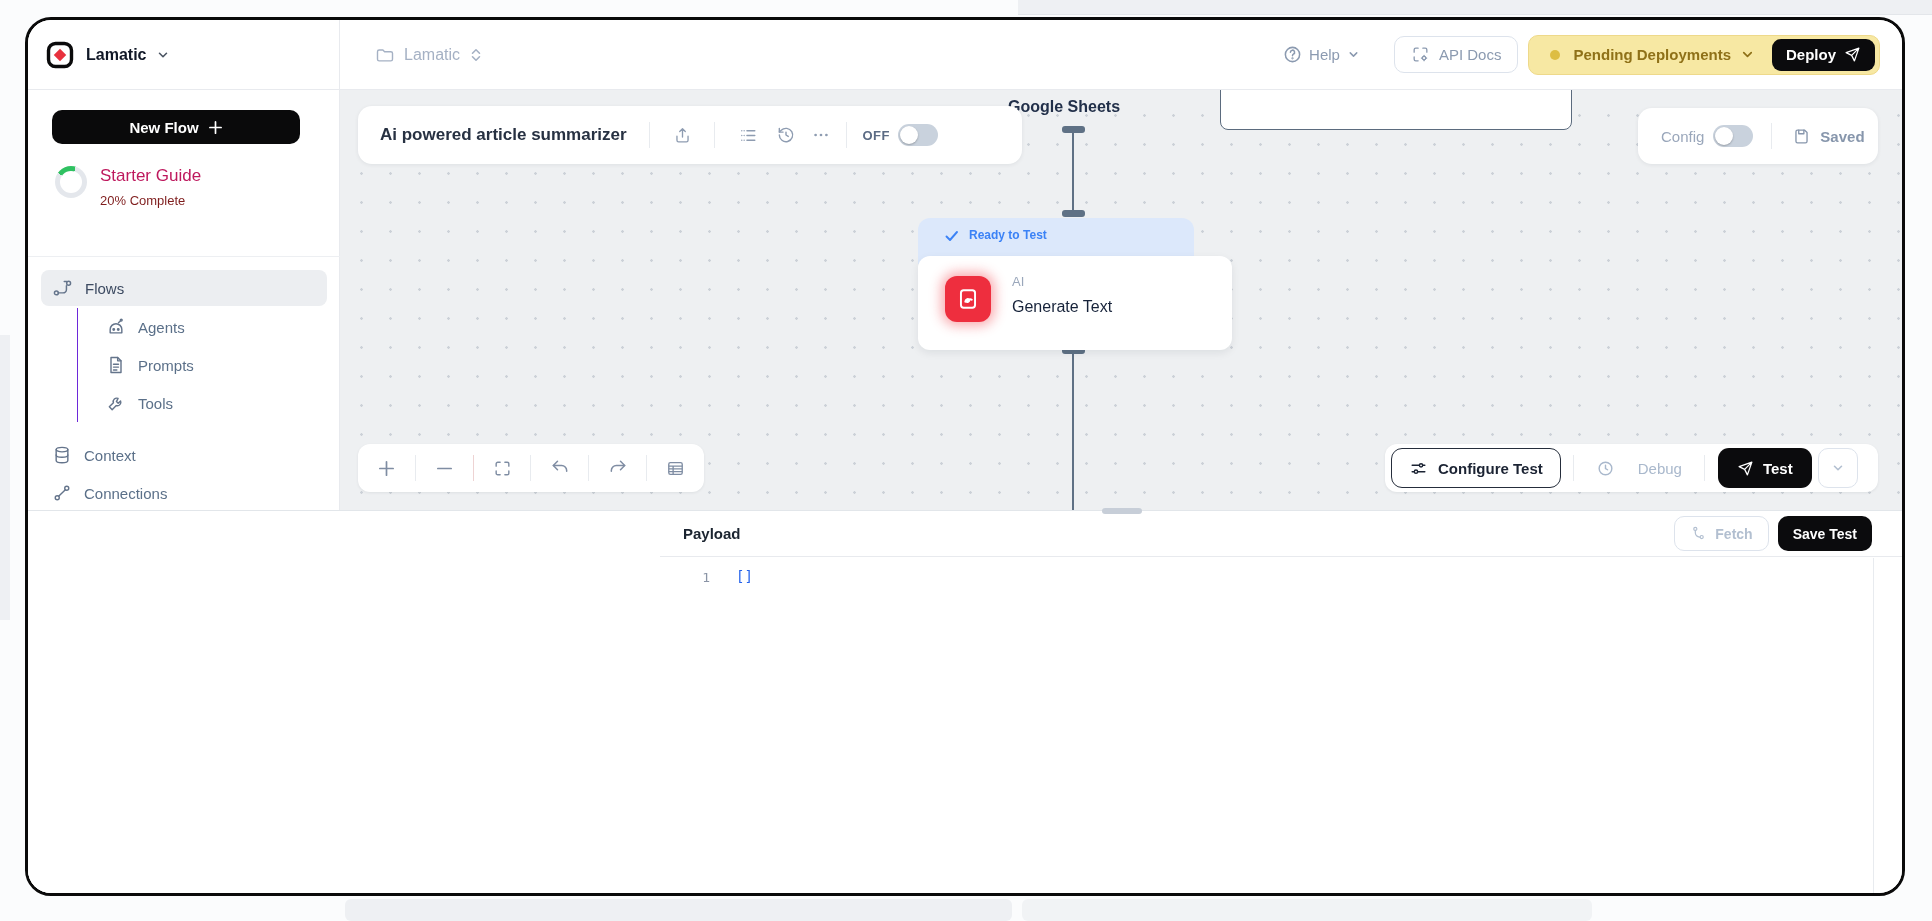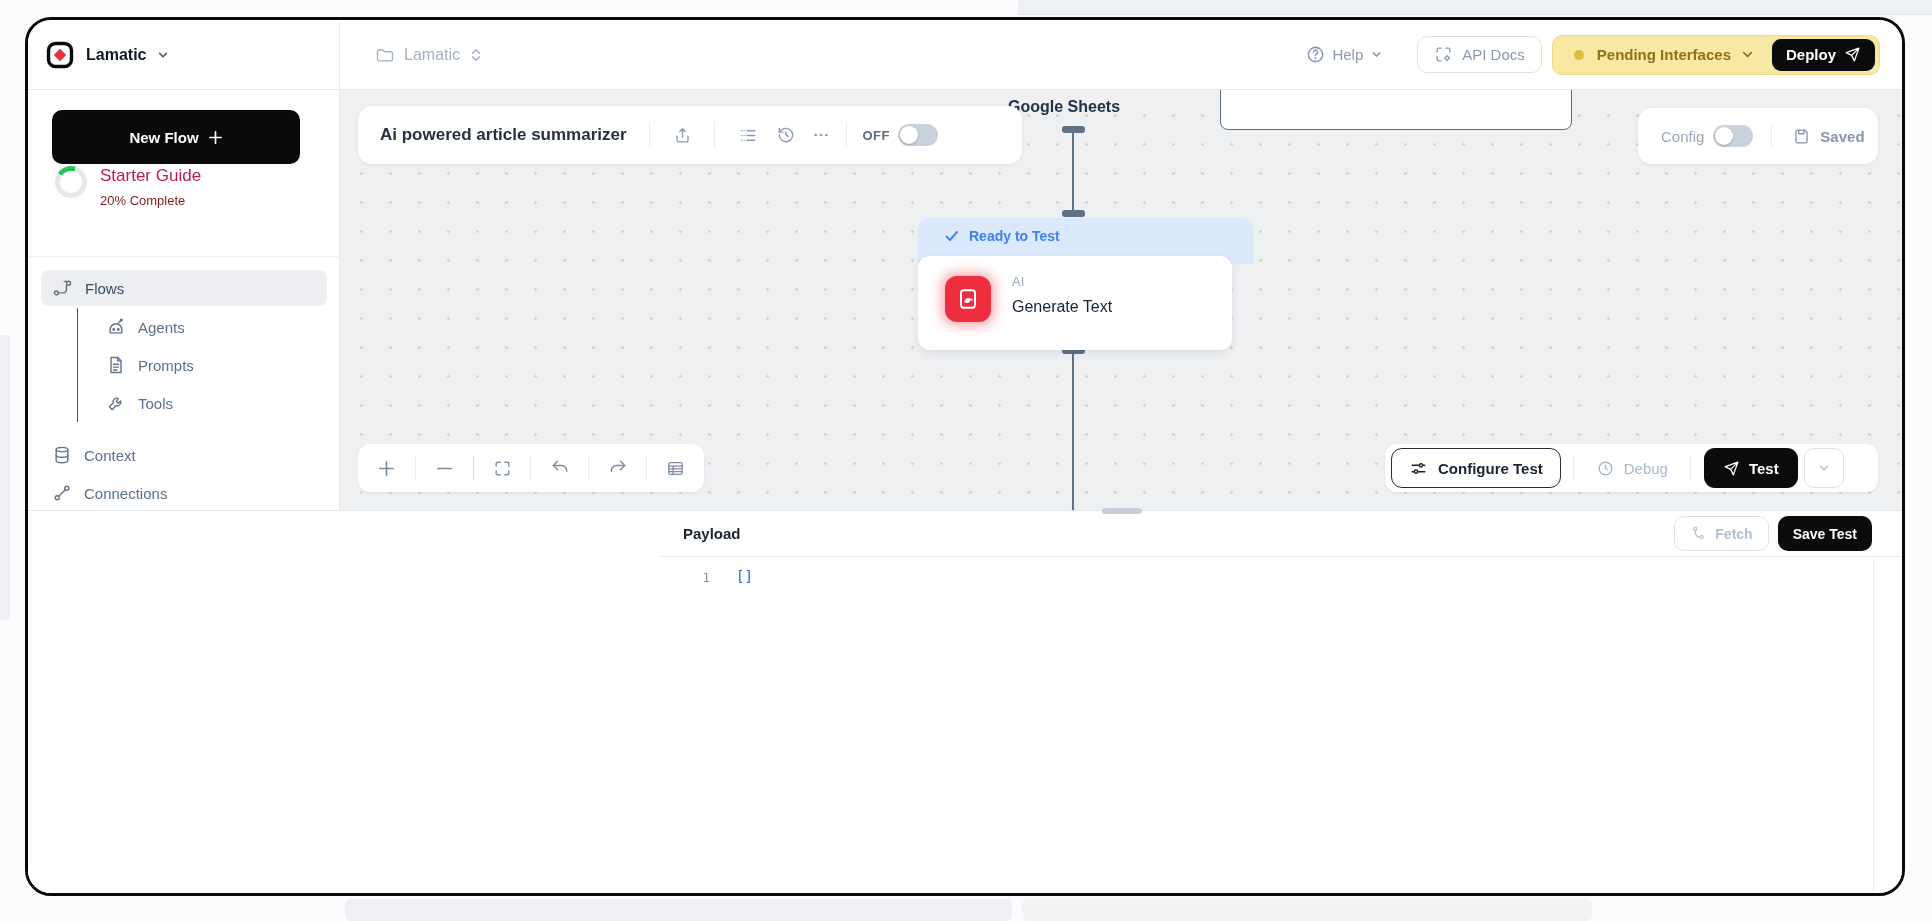--- a/index.html
+++ b/index.html
@@ -15,21 +15,21 @@
   .window { position:absolute; left:25px; top:17px; width:1880px; height:879px;
             background:#fff; border:3px solid #0a0a0a; border-radius:26px; overflow:hidden; }
 
   
   .sidebar { position:absolute; left:0; top:0; width:312px; height:100%;
              background:#fff; border-right:1px solid #e8eaee; }
   .sb-head { height:70px; border-bottom:1px solid #e8eaee; display:flex; align-items:center; padding-left:17px; }
   .logo { width:30px; height:30px; position:relative; }
   .ws-name { font-size:16px; font-weight:700; color:#111827; margin-left:11px; }
   .sb-head .chev { margin-left:10px; }
-  .new-flow { position:absolute; left:24px; top:90px; width:248px; height:54px; background:#0a0a0b;
+  .new-flow { position:absolute; left:24px; top:90px; width:248px; height:34px; background:#0a0a0b;
               color:#fff; border:none; border-radius:10px; font-size:15px; font-weight:600;
               display:flex; align-items:center; justify-content:center; gap:9px; cursor:pointer;
               font-family:"Liberation Sans", sans-serif; }
   .starter { position:absolute; left:27px; top:146px; display:flex; gap:13px; }
   .ring { width:32px; height:32px; border-radius:50%;
           background:conic-gradient(from -55deg, #2fc161 0 20%, #e4e7ec 20% 100%); position:relative; }
   .ring::after { content:""; position:absolute; inset:5px; background:#fff; border-radius:50%; }
   .starter-title { font-size:17px; color:#be185d; }
   .starter-sub { font-size:13px; color:#7f1d1d; margin-top:7px; }
   .sb-divider { position:absolute; left:0; top:236px; width:312px; height:1px; background:#edeff2; }
@@ -67,41 +67,41 @@
   
   .canvas { position:absolute; left:312px; top:70px; right:0; height:420px; overflow:hidden;
             background-color:#eef0f2;
             background-image:radial-gradient(circle, #ccd1d8 1.3px, transparent 1.45px);
             background-size:29px 29px; background-position:7px 11px; }
   .edge { position:absolute; width:2px; background:#5f7185; }
   .handle { position:absolute; width:23px; height:7px; border-radius:3px; background:#5f7185; }
   .sheets-node { position:absolute; left:880px; top:-56px; width:352px; height:96px; background:#fff;
                  border:1.6px solid #5b6b7e; border-radius:8px; }
   .sheets-lbl { position:absolute; left:668px; top:8px; font-size:16px; font-weight:600; color:#22304a; }
-  .gen-banner { position:absolute; left:578px; top:128px; width:336px; height:46px;
+  .gen-banner { position:absolute; left:578px; top:128px; width:276px; height:46px;
                 background:#dce8fb; border-radius:12px 12px 0 0; display:flex; align-items:flex-start;
-                padding:10px 0 0 26px; gap:9px; color:#3b82f6; font-size:14px; font-weight:600; }
+                padding:10px 0 0 26px; gap:9px; color:#3b82f6; font-size:12px; font-weight:600; }
   .gen-card { position:absolute; left:578px; top:166px; width:314px; height:94px; background:#fff;
               border-radius:12px; box-shadow:0 3px 8px rgba(15,23,42,.08); }
   .gen-icon { position:absolute; left:27px; top:20px; width:46px; height:46px; border-radius:12px;
               background:#ee2e3e; display:flex; align-items:center; justify-content:center;
               box-shadow:0 0 12px 4px rgba(239,49,61,.4); }
   .gen-cat { position:absolute; left:94px; top:18px; font-size:13px; color:#9aa7bb; }
   .gen-name { position:absolute; left:94px; top:42px; font-size:16px; font-weight:500; color:#17233a; }
 
   .strip { position:absolute; background:#fff; border-radius:12px; height:48px; display:flex;
            align-items:center; box-shadow:0 1px 3px rgba(15,23,42,.07); }
   .tool-btn { width:57px; height:48px; display:flex; align-items:center; justify-content:center;
               background:none; border:none; cursor:pointer; color:#7f8da3; }
   .vsep { width:1px; height:26px; background:#e8ebef; }
   .vsep.pink { background:#eed3d3; }
   .cfg-test { display:flex; align-items:center; gap:10px; height:40px; border:1.6px solid #252d3b;
               border-radius:11px; padding:0 17px; margin:0 12px 0 6px; background:#fff; color:#1b2333;
               font-size:15px; font-weight:600; cursor:pointer; font-family:"Liberation Sans", sans-serif; }
-  .debug { display:flex; align-items:center; gap:9px; color:#a9b8cc; font-size:15px; padding:0 22px; cursor:pointer; }
+  .debug { display:flex; align-items:center; gap:23px; color:#a9b8cc; font-size:15px; padding:0 22px; cursor:pointer; }
   .test-btn { display:flex; align-items:center; gap:9px; height:40px; background:#0b0b0d; color:#fff;
               border:none; border-radius:11px; padding:0 19px; margin:0 6px 0 13px; font-size:15px;
               font-weight:600; cursor:pointer; font-family:"Liberation Sans", sans-serif; }
   .caret-btn { width:40px; height:40px; border:1px solid #dde3ec; border-radius:10px; background:#fff;
                display:flex; align-items:center; justify-content:center; color:#b2bfd0; cursor:pointer; margin-right:5px; }
 
   
   .flow-card { position:absolute; left:330px; top:86px; width:664px; height:58px; background:#fff;
                border-radius:14px; box-shadow:0 1px 4px rgba(15,23,42,.07); display:flex;
                align-items:center; z-index:5; }
@@ -381,21 +381,21 @@
               <path d="M9 4H6a2 2 0 0 0-2 2v3M15 4h3a2 2 0 0 1 2 2v3M9 20H6a2 2 0 0 1-2-2v-3"></path>
               <circle cx="16.5" cy="16.5" r="2.2"></circle>
               <path d="M16.5 13.2v1M16.5 18.8v1M13.2 16.5h1M18.8 16.5h1"></path>
             </svg>
         </span>
         <span>API Docs</span>
       </button>
 
       <div class="deploy-wrap">
         <span class="dep-dot"></span>
-        <span class="dep-lbl">Pending Interfaces</span>
+        <span class="dep-lbl">Pending Deployments</span>
         <span>
           <svg width="15" height="15" viewBox="0 0 16 16" fill="none" stroke="#8f7118" stroke-width="1.8" stroke-linecap="round" stroke-linejoin="round">
               <path d="M4 6l4 4 4-4"></path>
             </svg>
         </span>
         <button class="deploy-btn">
           <span>Deploy</span>
           <span>
             <svg width="17" height="17" viewBox="0 0 24 24" fill="none" stroke="#fff" stroke-width="1.8" stroke-linecap="round" stroke-linejoin="round">
                 <path d="M21 3L10.8 13.2M21 3l-6.3 18-3.9-7.8L3 9.3z"></path>

